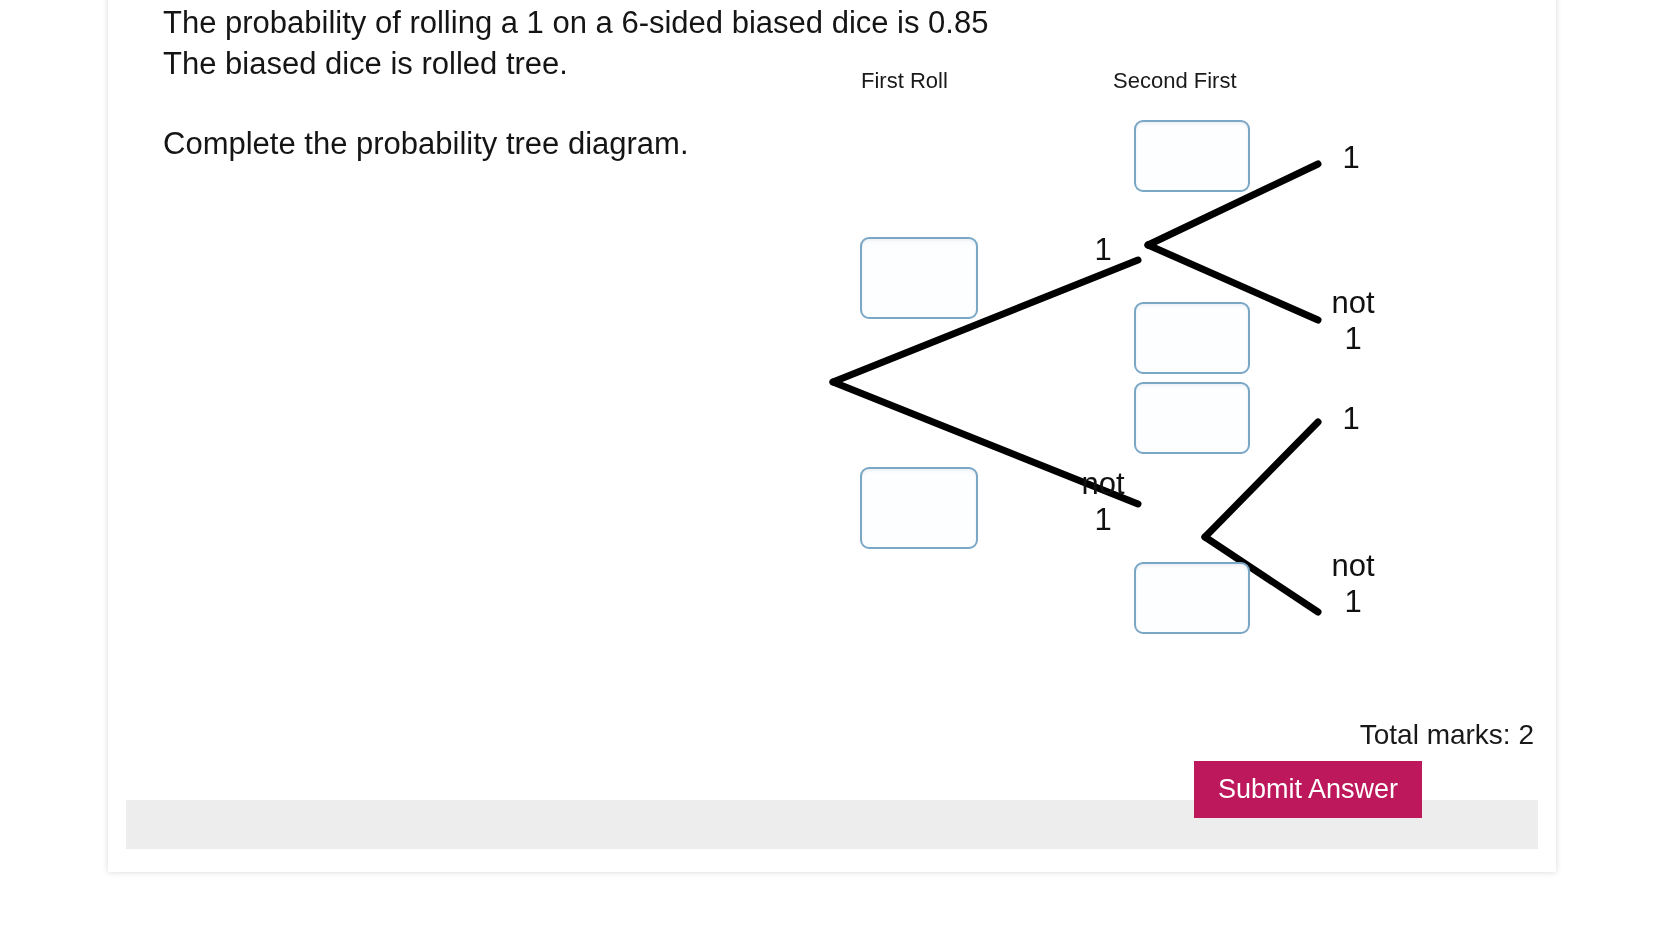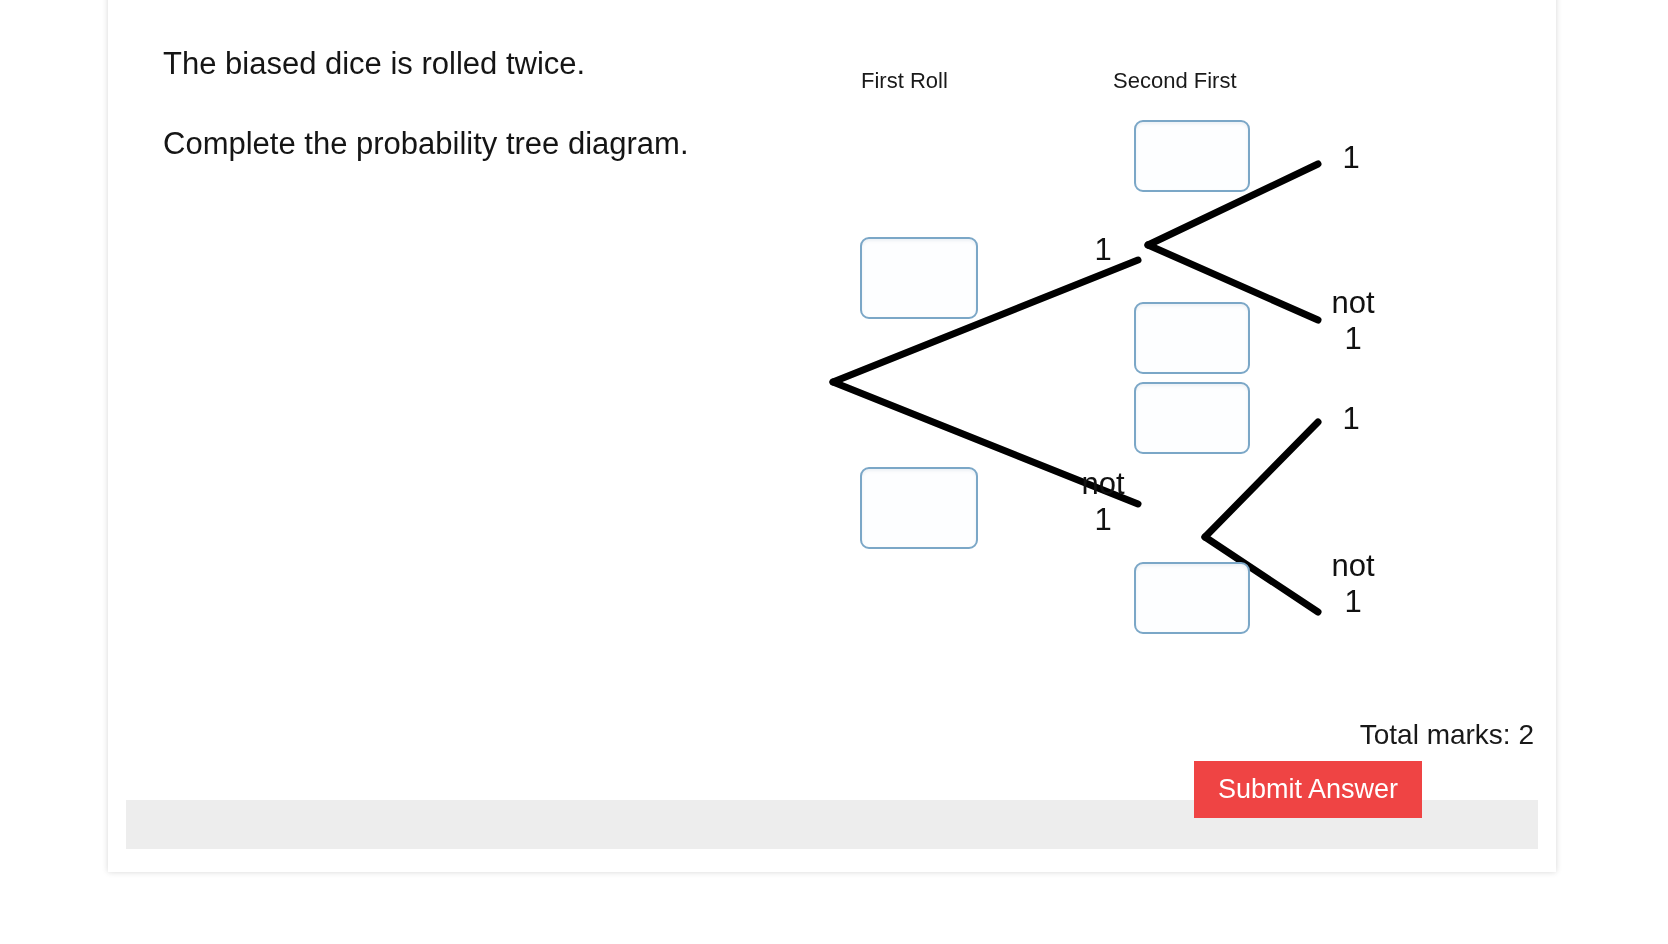--- a/index.html
+++ b/index.html
@@ -126,41 +126,42 @@
     width: 1412px;
     height: 49px;
     background: #ededed;
   }
   .submit-btn {
     position: absolute;
     left: 1068px;
     top: -39px;
     width: 228px;
     height: 57px;
-    background: #ef4444;
+    background: #be185d;
     color: #ffffff;
     border: none;
     border-radius: 0;
     font-family: "Liberation Sans", sans-serif;
     font-size: 27px;
     line-height: 57px;
     text-align: center;
     padding: 0;
     cursor: pointer;
   }
 </style>
 </head>
 <body>
 
 <div class="page-bg"></div>
 
 <div class="card">
   <div class="content">
 
-    <div class="qtext line2">The biased dice is rolled twice.</div>
+    <div class="qtext line1">The probability of rolling a 1 on a 6-sided biased dice is 0.85</div>
+    <div class="qtext line2">The biased dice is rolled tree.</div>
     <div class="qtext line3">Complete the probability tree diagram.</div>
 
     <div class="tree">
 
       <svg viewBox="0 0 1448 740">
 
         <line x1="725" y1="390" x2="1030" y2="268" stroke="#000" stroke-width="7" stroke-linecap="round"></line>
         <line x1="725" y1="390" x2="1030" y2="512" stroke="#000" stroke-width="7" stroke-linecap="round"></line>
 
         <line x1="1040" y1="253" x2="1210" y2="172" stroke="#000" stroke-width="7" stroke-linecap="round"></line>

